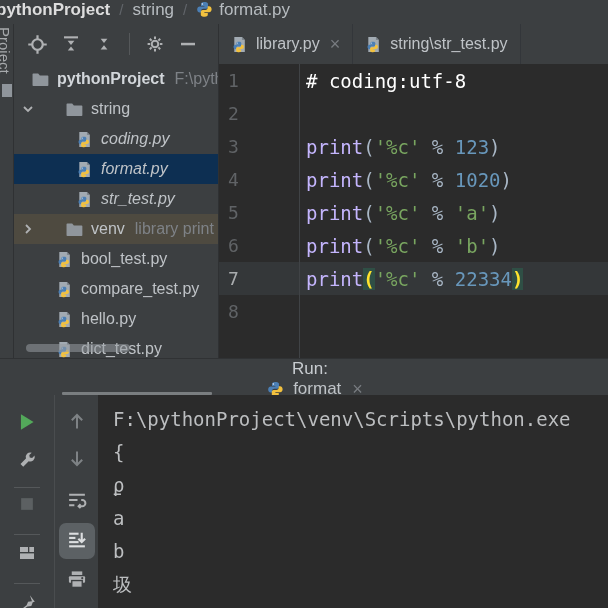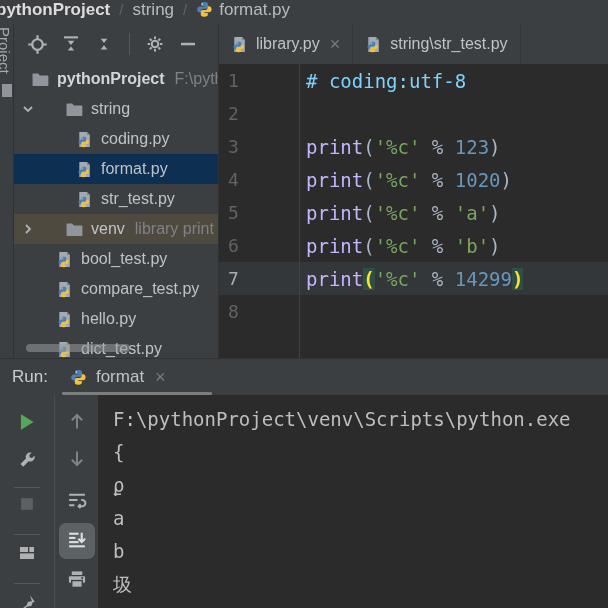--- a/index.html
+++ b/index.html
@@ -28,21 +28,21 @@
   
   .project-panel{position:absolute;left:14px;top:24px;width:204px;height:334px;background:#3C3F41;overflow:hidden;}
   .ptoolbar{height:40px;display:flex;align-items:center;padding-left:13px;gap:13px;}
   .ptb-divider{width:1px;height:22px;background:#55585A;margin:0 2px;}
   .tree{position:absolute;left:0;top:40px;right:0;bottom:0;}
   .trow{height:30px;display:flex;align-items:center;white-space:nowrap;overflow:hidden;font-size:16px;gap:8px;}
   .trow .chev{width:16px;flex:0 0 16px;}
   .sp20{display:inline-block;width:14px;flex:0 0 14px;}
   .lvl0{padding-left:18px;}
   .lvl1{padding-left:6px;}
-  .lvl2{padding-left:62px;}
+  .lvl2{padding-left:62px;font-style:italic;}
   .lvlf{padding-left:42px;text-align:right;}
   .trow.selected{background:#0D2F52;}
   .trow.hovered{background:#4E4A40;}
   .tlabel{color:#BFC3C7;}
   .tbold{font-weight:bold;color:#D2D6DA;}
   .tsuffix{color:#7E8287;margin-left:2px;}
   .hscroll-thumb{position:absolute;left:12px;top:320px;width:104px;height:8px;border-radius:4px;
     background:rgba(150,155,160,.55);}
 
   
@@ -52,30 +52,30 @@
     border-right:1px solid #33363A;white-space:nowrap;}
   .tab-close{color:#787C80;font-size:18px;line-height:1;margin-left:2px;}
   .codearea{position:absolute;left:0;top:40px;right:0;bottom:0;overflow:hidden;
     font-family:"DejaVu Sans Mono","Liberation Mono",monospace;font-size:19px;}
   .gutter-sep{position:absolute;left:80px;top:0;bottom:0;width:1px;background:#404346;}
   .eline{height:33px;display:flex;align-items:center;}
   .eline.current{background:#343739;}
   .lnum{width:80px;flex:0 0 80px;padding-left:9px;box-sizing:border-box;color:#606366;font-size:18px;}
   .eline.current .lnum{color:#A9ACAE;}
   .lcode{padding-left:7px;white-space:pre;}
-  .tc{color:#7dd3fc;}    
+  .tc{color:#ffffff;}    
   .tb{color:#c4b5fd;}    
   .tp{color:#A9B7C6;}    
   .ts{color:#79A660;}    
   .tn{color:#6897BB;}    
   .tm{color:#FFE32E;font-weight:bold;background:#2F4F45;} 
 
   
   .run-panel{position:absolute;left:0;top:358px;width:608px;height:250px;background:#3C3F41;border-top:1px solid #303234;}
-  .run-header{position:absolute;left:0;top:0;right:0;height:36px;display:flex;align-items:center;}
+  .run-header{position:absolute;left:0;top:0;right:0;height:36px;display:flex;align-items:center;flex-direction:column;}
   .run-label{margin-left:12px;font-size:17px;color:#C8CCD0;}
   .run-tab{display:flex;align-items:center;gap:9px;margin-left:22px;font-size:17px;color:#BFC3C7;}
   .run-underline{position:absolute;left:62px;top:33px;width:150px;height:3px;background:#7A7E80;border-radius:1px;}
   .run-body{position:absolute;left:0;top:36px;right:0;bottom:0;padding-left:44px;}
   .rcol1{position:absolute;left:0;top:0;width:54px;bottom:0;border-right:1px solid #4A4D4F;background:#3C3F41;overflow:hidden;}
   .rcol2{position:absolute;left:55px;top:0;width:43px;bottom:0;background:#3C3F41;overflow:hidden;}
   .ricon{position:absolute;left:50%;transform:translateX(-50%);}
   .rdiv{position:absolute;left:50%;transform:translateX(-50%);width:26px;height:1px;background:#55585A;}
   .sel-bg{position:absolute;left:4px;width:36px;height:36px;border-radius:7px;background:#5C6164;}
   .console{position:absolute;left:98px;top:0;right:0;bottom:0;background:#2B2B2B;overflow:hidden;
@@ -342,21 +342,21 @@
       <div class="eline">
         <span class="lnum">5</span>
         <span class="lcode"><span class="tb">print</span><span class="tp">(</span><span class="ts">'%c'</span><span class="tp"> % </span><span class="ts">'a'</span><span class="tp">)</span></span>
       </div>
       <div class="eline">
         <span class="lnum">6</span>
         <span class="lcode"><span class="tb">print</span><span class="tp">(</span><span class="ts">'%c'</span><span class="tp"> % </span><span class="ts">'b'</span><span class="tp">)</span></span>
       </div>
       <div class="eline current">
         <span class="lnum">7</span>
-        <span class="lcode"><span class="tb">print</span><span class="tm">(</span><span class="ts">'%c'</span><span class="tp"> % </span><span class="tn">14299</span><span class="tm">)</span></span>
+        <span class="lcode"><span class="tb">print</span><span class="tm">(</span><span class="ts">'%c'</span><span class="tp"> % </span><span class="tn">22334</span><span class="tm">)</span></span>
       </div>
       <div class="eline">
         <span class="lnum">8</span>
         <span class="lcode"></span>
       </div>
       <div class="gutter-sep"></div>
     </div>
   </div>
 
   <div class="run-panel">

